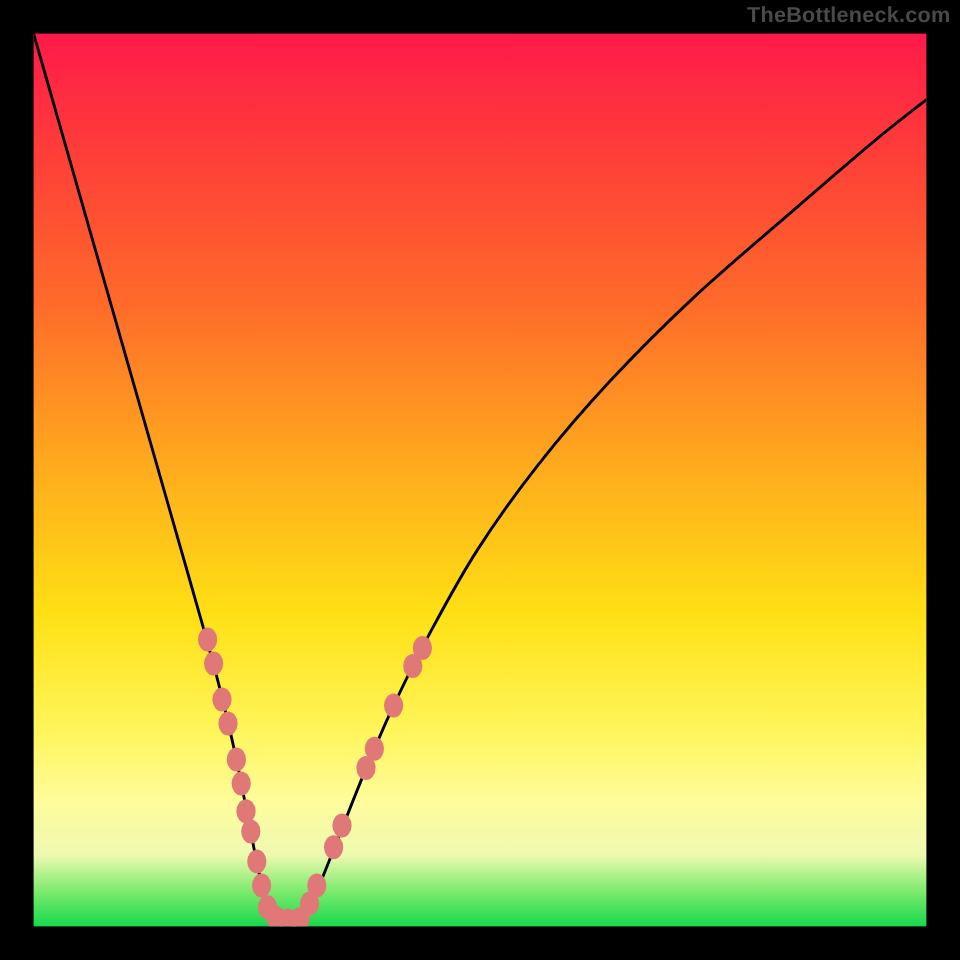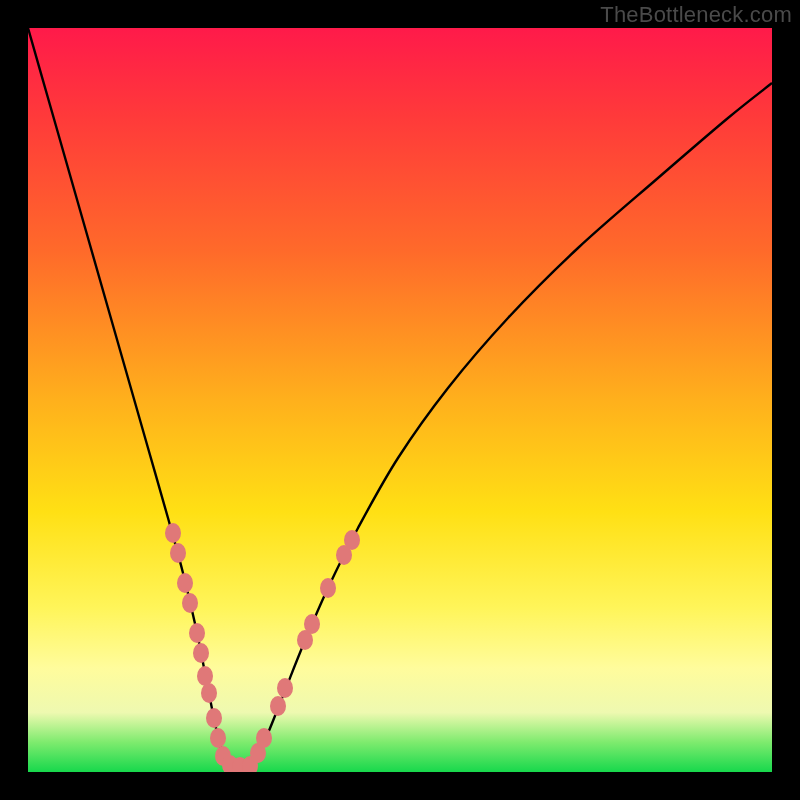--- a/index.html
+++ b/index.html
@@ -15,22 +15,22 @@
     position: relative;
     width: 800px;
     height: 800px;
     background: #000;
   }
   .watermark {
     position: absolute;
     top: 2px;
     right: 8px;
     color: #4a4a4a;
-    font-size: 22px;
-    font-weight: 400;
+    font-size: 18px;
+    font-weight: 700;
     letter-spacing: 0.2px;
     z-index: 5;
   }
   .plot-area {
     position: absolute;
     left: 28px;
     top: 28px;
     width: 744px;
     height: 744px;
     background: linear-gradient(

